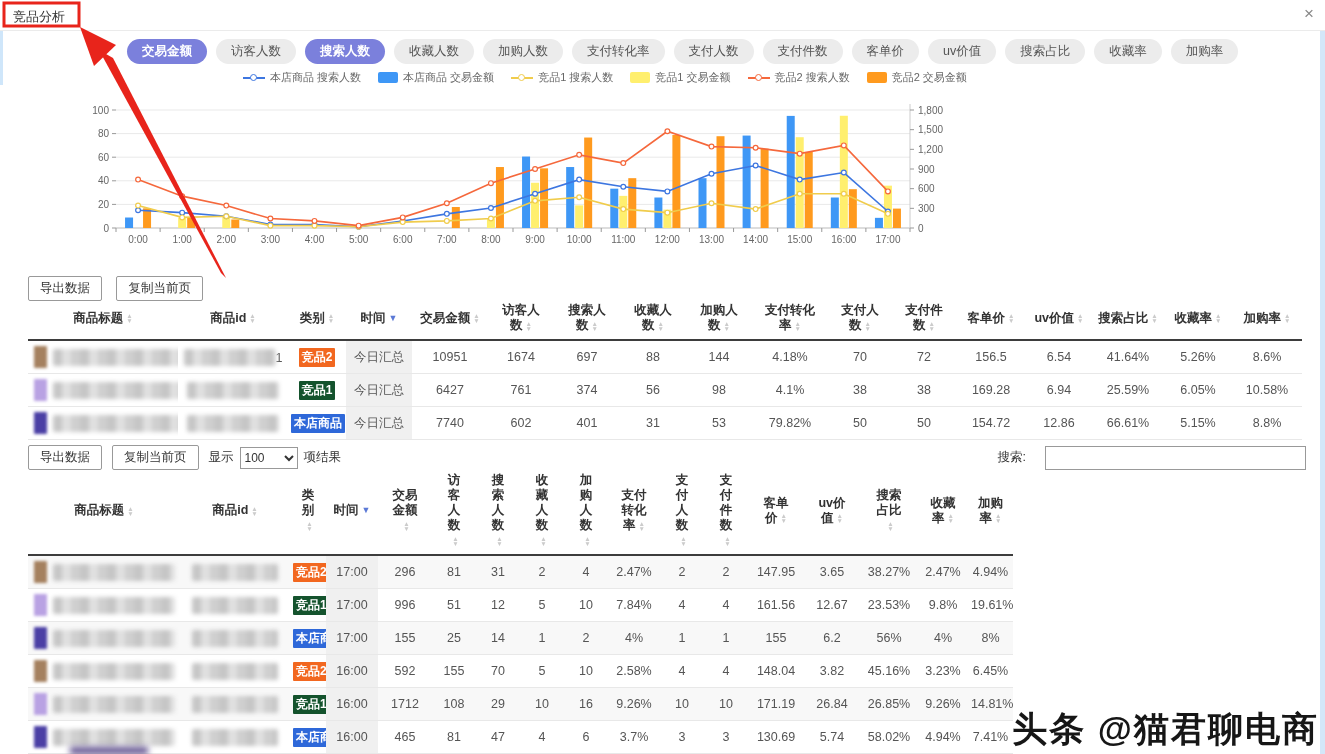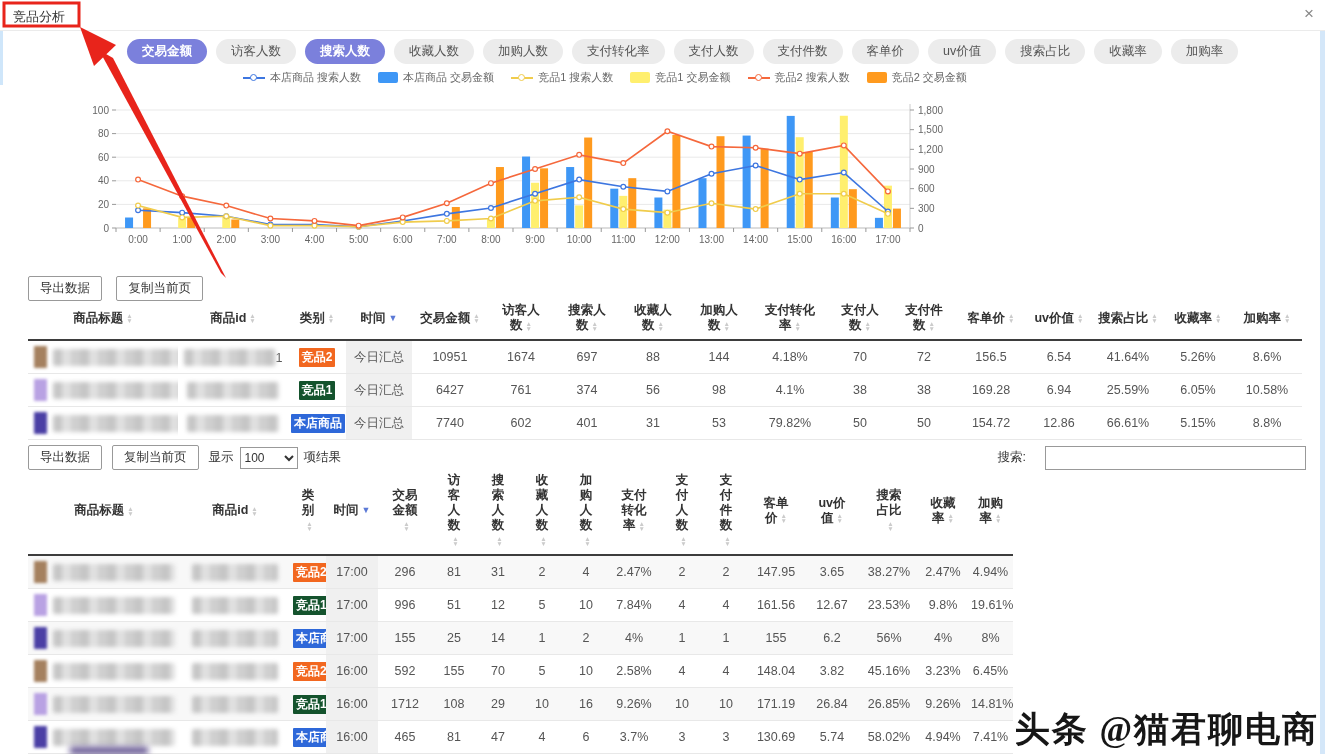--- a/index.html
+++ b/index.html
@@ -63,21 +63,21 @@
   .blur { display:inline-block; height:17px; border-radius:2px; vertical-align:middle;
     background:repeating-linear-gradient(90deg,#c6c6c6 0 9px,#e0e0e0 9px 18px,#cfcfcf 18px 27px);
     filter:blur(2px); }
   .thumb { display:inline-block; width:13px; height:22px; margin-right:6px; vertical-align:middle; filter:blur(1.5px); border-radius:1px; }
   .id-suffix { font-size:12.5px; color:#555; vertical-align:middle; }
   .bottom-hint { position:absolute; left:70px; bottom:0; width:78px; height:7px; background:#5a4a8a; filter:blur(3px); }
 
   
   .annot { position:absolute; left:0; top:0; z-index:60; pointer-events:none; }
   .watermark { position:absolute; right:6px; bottom:1px; z-index:40; font-size:35px; font-weight:bold; color:#161616;
-    letter-spacing:2px; font-family:Liberation Serif, serif;
+    letter-spacing:2px; font-family:Liberation Sans, sans-serif;
     text-shadow:2px 0 0 #fff,-2px 0 0 #fff,0 2px 0 #fff,0 -2px 0 #fff,1px 1px 0 #fff,-1px -1px 0 #fff; }
 </style>
 </head>
 <body>
 
 <div class="titlebar">
   <span class="title">竞品分析</span>
   <span class="close">×</span>
 </div>
 <div class="left-strip"></div>

